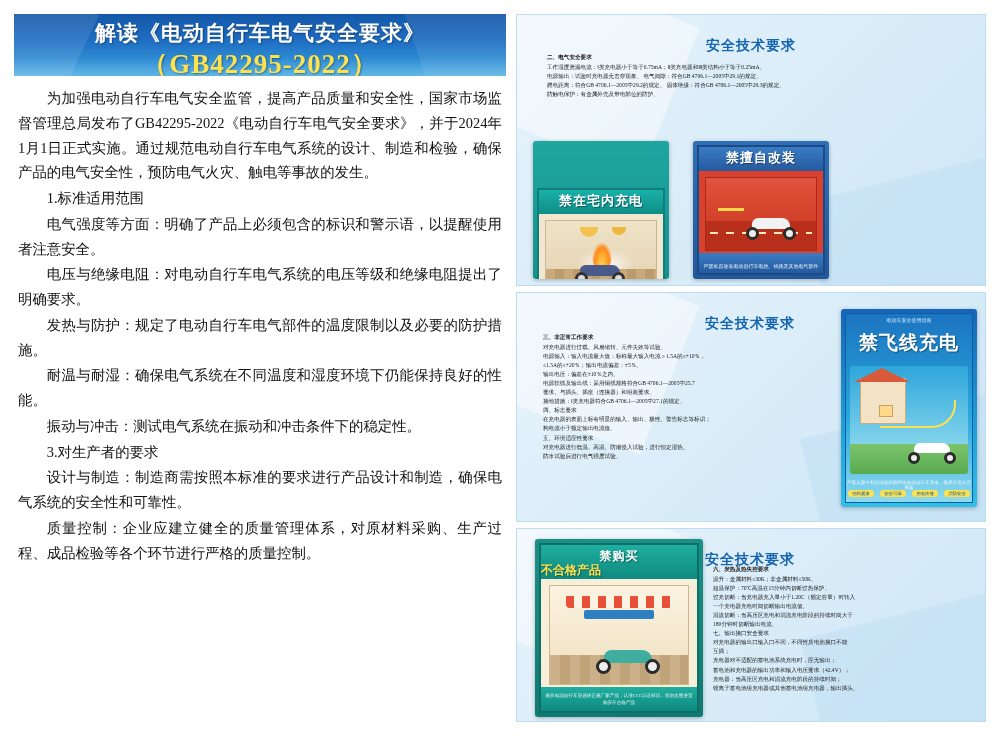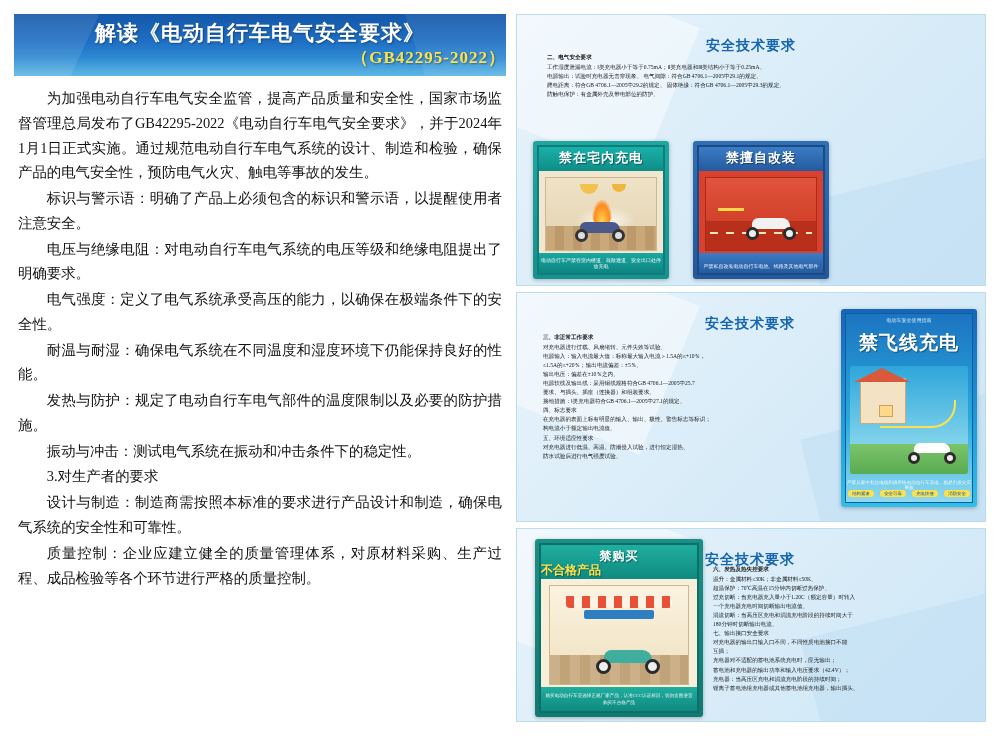--- a/index.html
+++ b/index.html
@@ -65,24 +65,24 @@
     font-family: Liberation Sans, sans-serif;
     font-weight: bold;
     font-size: 21px;
     color: #ffffff;
     letter-spacing: 1px;
     text-shadow: 1px 1px 2px rgba(0,0,0,0.35);
   }
   .title-line2 {
     position: absolute;
     left: 0; right: 0; top: 32px;
-    text-align: right;
+    text-align: center;
     font-family: "Liberation Serif", serif;
     font-weight: bold;
-    font-size: 17px;
+    font-size: 27px;
     color: #ffe14d;
     letter-spacing: 1px;
     text-shadow: 1px 1px 2px rgba(0,0,0,0.35);
   }
   .body-text {
     margin-top: 10px;
     padding: 0 4px 0 4px;
     font-family: "Liberation Serif", serif;
     font-size: 14.4px;
     line-height: 1.72;
@@ -191,20 +191,21 @@
     background: linear-gradient(180deg, #1ea6a0 0%, #17918d 100%);
     padding: 4px;
   }
   #posterA .inner {
     width: 100%; height: 100%;
     background: #f2e6cf;
     border: 2px solid #0f7d79;
     box-sizing: border-box;
     position: relative;
     overflow: hidden;
+    margin-top: 43px;
   }
   #posterA .bar {
     position: absolute; left: 0; right: 0; top: 0; height: 24px;
     background: linear-gradient(180deg, #19b0a8 0%, #0f8d88 100%);
   }
   #posterA .ptitle { position: absolute; left:0; right:0; top: 2px; font-size: 13px; z-index:2;}
   #posterA .room {
     position: absolute; left: 6px; right: 6px; top: 30px; bottom: 22px;
     background: linear-gradient(180deg, #efe2c6 0%, #e2d2b0 100%);
     border: 1px solid #c9b892;
@@ -466,25 +467,25 @@
     <div class="title-banner">
       <div class="corner-l"></div>
       <div class="corner-r"></div>
       <div class="wave"></div>
       <div class="title-line1">解读《电动自行车电气安全要求》</div>
       <div class="title-line2">（GB42295-2022）</div>
     </div>
 
     <div class="body-text">
       <p>为加强电动自行车电气安全监管，提高产品质量和安全性，国家市场监督管理总局发布了GB42295-2022《电动自行车电气安全要求》，并于2024年1月1日正式实施。通过规范电动自行车电气系统的设计、制造和检验，确保产品的电气安全性，预防电气火灾、触电等事故的发生。</p>
-      <p>标识与警示语：明确了产品上必须包含的标识和警示语，以提醒使用者注意安全。</p>
+      <p>1.标准适用范围</p>
+      <p>电气强度等方面：明确了产品上必须包含的标识和警示语，以提醒使用者注意安全。</p>
       <p>电压与绝缘电阻：对电动自行车电气系统的电压等级和绝缘电阻提出了明确要求。</p>
-      <p>电气强度：定义了电气系统承受高压的能力，以确保在极端条件下的安全性。</p>
+      <p>发热与防护：规定了电动自行车电气部件的温度限制以及必要的防护措施。</p>
       <p>耐温与耐湿：确保电气系统在不同温度和湿度环境下仍能保持良好的性能。</p>
-      <p>发热与防护：规定了电动自行车电气部件的温度限制以及必要的防护措施。</p>
       <p>振动与冲击：测试电气系统在振动和冲击条件下的稳定性。</p>
       <p>3.对生产者的要求</p>
       <p>设计与制造：制造商需按照本标准的要求进行产品设计和制造，确保电气系统的安全性和可靠性。</p>
       <p>质量控制：企业应建立健全的质量管理体系，对原材料采购、生产过程、成品检验等各个环节进行严格的质量控制。</p>
 
     </div>
   </div>
 
   <div class="right-panel">
 

